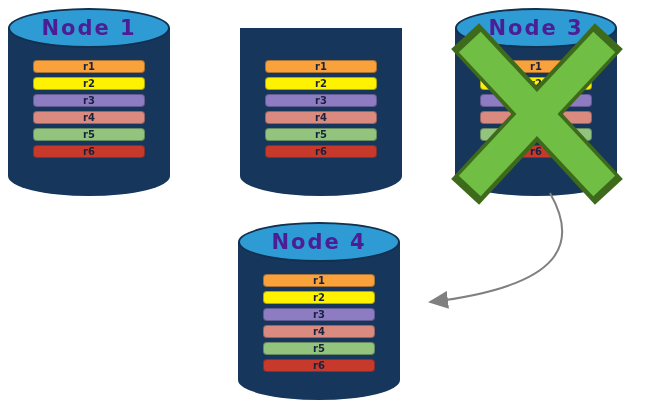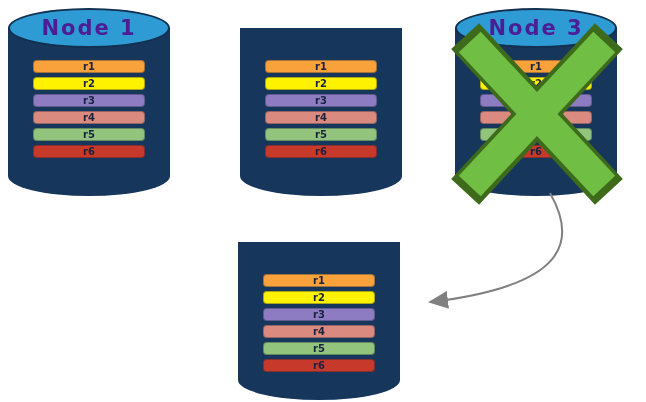--- a/index.html
+++ b/index.html
@@ -88,20 +88,23 @@
     <div class="record" style="background: rgb(255, 242, 0);">r2</div>
     <div class="record" style="background: rgb(142, 124, 195);">r3</div>
     <div class="record" style="background: rgb(219, 138, 128);">r4</div>
     <div class="record" style="background: rgb(147, 196, 125);">r5</div>
     <div class="record" style="background: rgb(198, 57, 43);">r6</div>
   </div>
 </div>
 
 <div class="node" id="node4">
   <div class="cyl-body" style="background: rgb(22, 54, 92);"></div>
+  <div class="cyl-top" style="background: rgb(46, 155, 213);">
+    <span class="node-label">Node 4</span>
+  </div>
   <div class="records">
     <div class="record" style="background: rgb(249, 162, 59);">r1</div>
     <div class="record" style="background: rgb(255, 242, 0);">r2</div>
     <div class="record" style="background: rgb(142, 124, 195);">r3</div>
     <div class="record" style="background: rgb(219, 138, 128);">r4</div>
     <div class="record" style="background: rgb(147, 196, 125);">r5</div>
     <div class="record" style="background: rgb(198, 57, 43);">r6</div>
   </div>
 </div>
 

